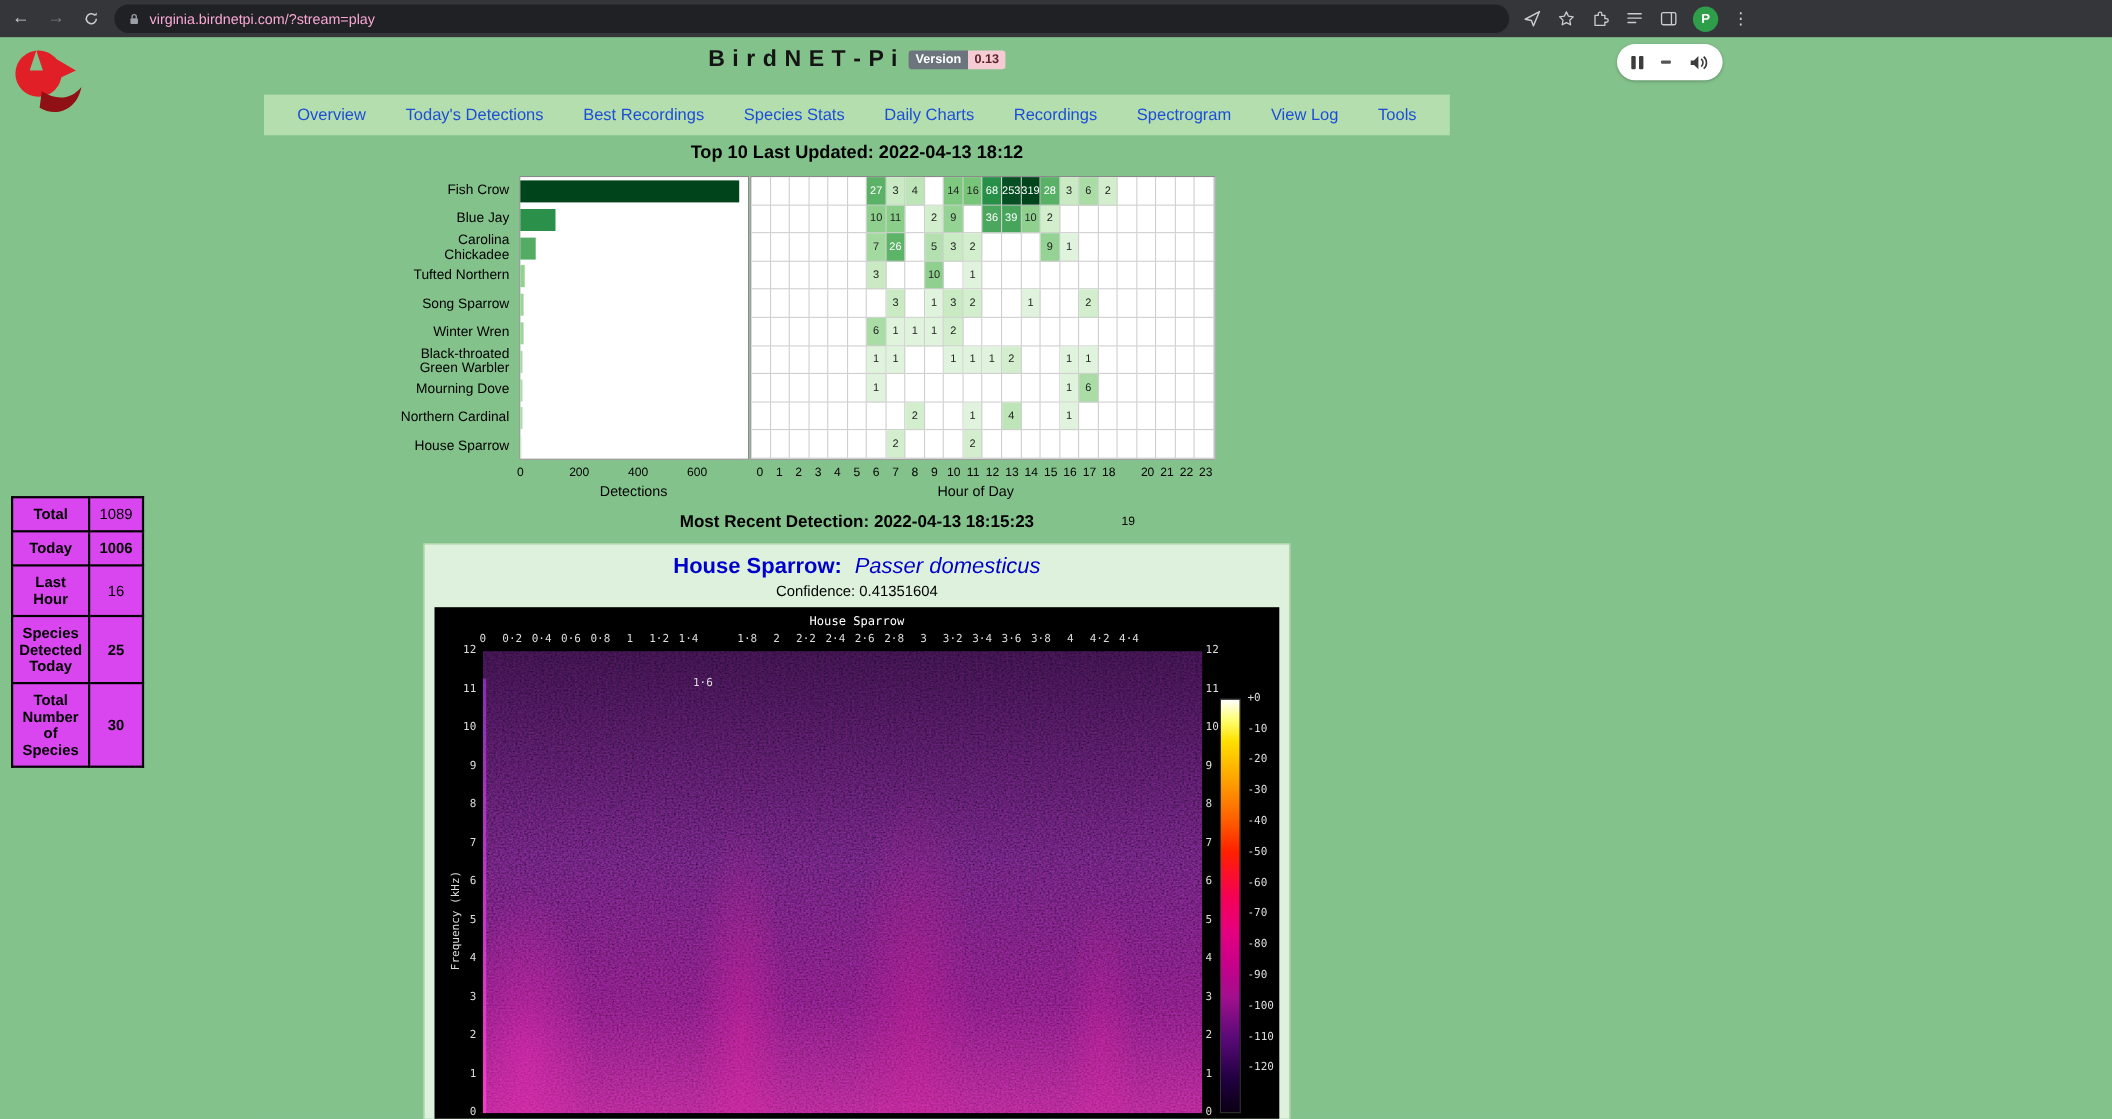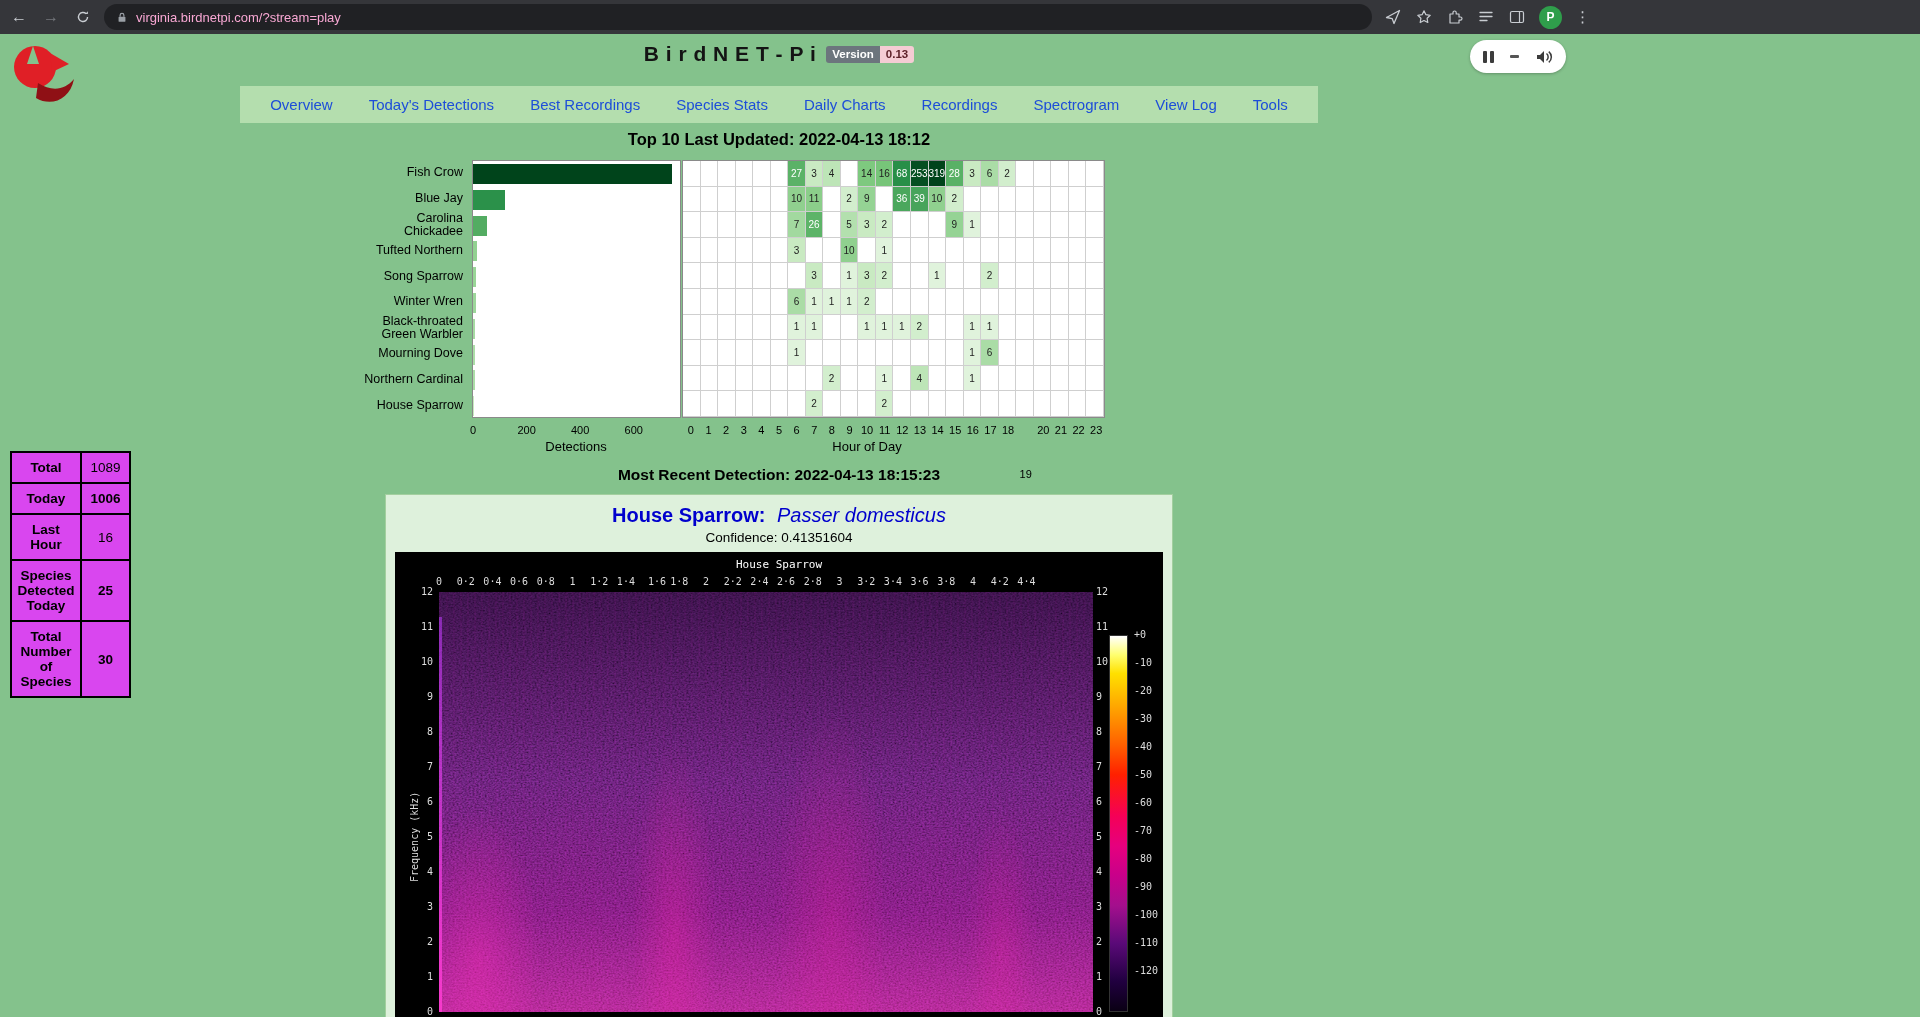--- a/index.html
+++ b/index.html
@@ -519,21 +519,21 @@
           <div class="tick" style="left: 273.188px;">15</div>
           <div class="tick" style="left: 290.812px;">16</div>
           <div class="tick" style="left: 308.438px;">17</div>
           <div class="tick" style="left: 326.062px;">18</div>
           <div class="tick" style="left: 343.688px; margin-top: 44px;">19</div>
           <div class="tick" style="left: 361.312px;">20</div>
           <div class="tick" style="left: 378.938px;">21</div>
           <div class="tick" style="left: 396.562px;">22</div>
           <div class="tick" style="left: 414.188px;">23</div>
         </div>
-      <div class="axis-label" style="left:507px; top:281px;">Hour of Day</div>
+      <div class="axis-label" style="left:527px; top:281px;">Hour of Day</div>
     </div>
 
     <div class="most-recent">Most Recent Detection: 2022-04-13 18:15:23</div>
 
     <div class="card">
       <div class="card-title">
         <span class="cn">House Sparrow:</span>
         <span class="sn">Passer domesticus</span>
       </div>
       <div class="conf">Confidence: 0.41351604</div>
@@ -554,21 +554,21 @@
         </div>
         <div class="cbar"></div>
       <div class="spec-xtick" style="left: 44px;">0</div>
           <div class="spec-xtick" style="left: 70.7px;">0·2</div>
           <div class="spec-xtick" style="left: 97.4px;">0·4</div>
           <div class="spec-xtick" style="left: 124.1px;">0·6</div>
           <div class="spec-xtick" style="left: 150.8px;">0·8</div>
           <div class="spec-xtick" style="left: 177.5px;">1</div>
           <div class="spec-xtick" style="left: 204.2px;">1·2</div>
           <div class="spec-xtick" style="left: 230.9px;">1·4</div>
-          <div class="spec-xtick" style="left: 262px;">1·6</div>
+          <div class="spec-xtick" style="left: 244px; margin-top: 40px;">1·6</div>
           <div class="spec-xtick" style="left: 284.3px;">1·8</div>
           <div class="spec-xtick" style="left: 311px;">2</div>
           <div class="spec-xtick" style="left: 337.7px;">2·2</div>
           <div class="spec-xtick" style="left: 364.4px;">2·4</div>
           <div class="spec-xtick" style="left: 391.1px;">2·6</div>
           <div class="spec-xtick" style="left: 417.8px;">2·8</div>
           <div class="spec-xtick" style="left: 444.5px;">3</div>
           <div class="spec-xtick" style="left: 471.2px;">3·2</div>
           <div class="spec-xtick" style="left: 497.9px;">3·4</div>
           <div class="spec-xtick" style="left: 524.6px;">3·6</div>

